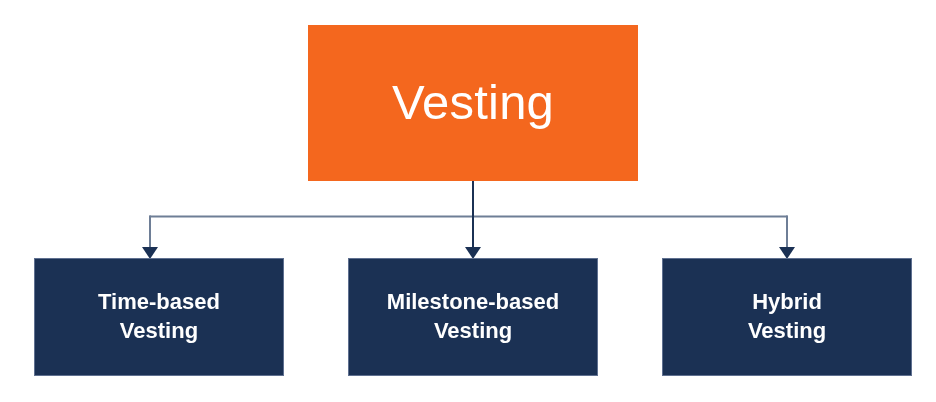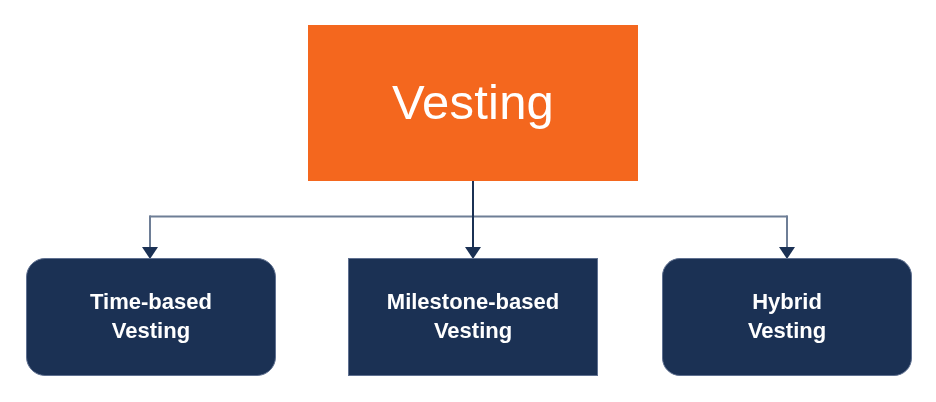--- a/index.html
+++ b/index.html
@@ -50,23 +50,23 @@
     width: 250px;
     height: 118px;
     background: #1B3154;
     border: 1px solid #5F7090;
     box-sizing: border-box;
     display: flex;
     align-items: center;
     justify-content: center;
     padding: 0 8px;
   }
-  .child-node.n0 { left: 26px; border-radius: 19px; }
+  .child-node.n0 { left: 34px; }
   .child-node.n1 { left: 348px; justify-content: center; }
-  .child-node.n2 { left: 662px; border-radius: 18px; }
+  .child-node.n2 { left: 662px; }
 
   .child-label {
     color: #ffffff;
     font-family: "Liberation Sans", sans-serif;
     font-size: 22px;
     font-weight: 700;
     line-height: 1.30;
     text-align: center;
     white-space: pre-line;
   }

